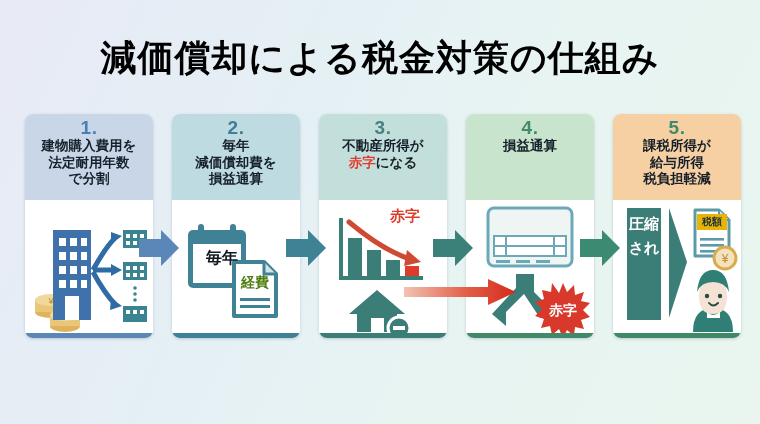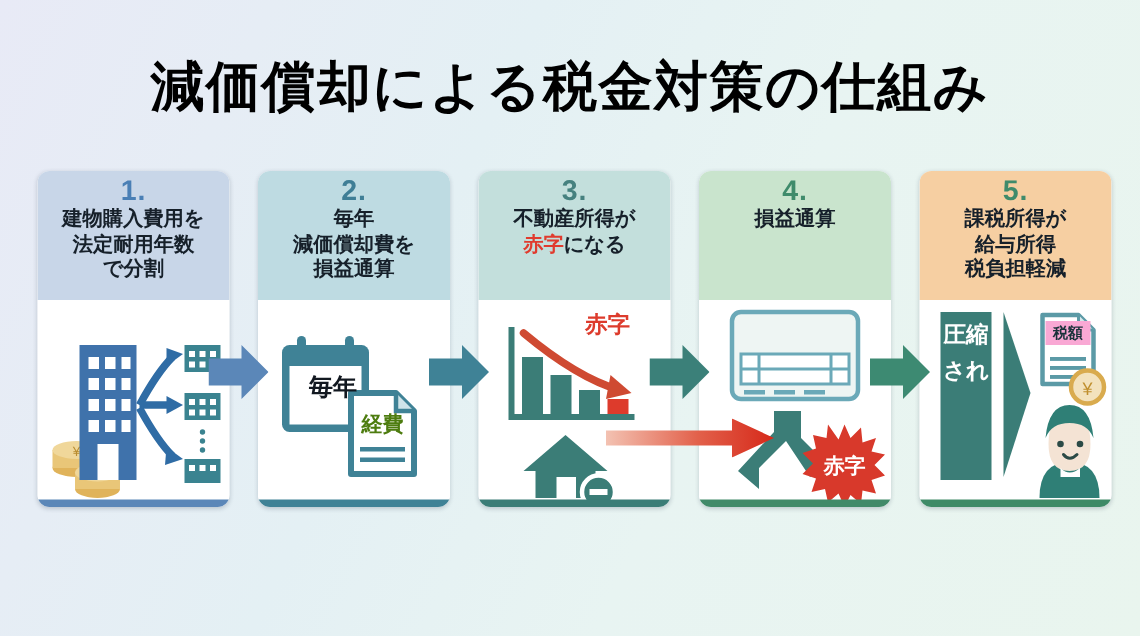--- a/index.html
+++ b/index.html
@@ -324,21 +324,21 @@
         <path d="M80 132 q0 -24 20 -24 q20 0 20 24 Z" fill="#2f7f76"></path>
         <path d="M86 96 q0 -20 14 -20 q14 0 14 20 q0 18 -14 18 q-14 0 -14 -18 Z" fill="#f4e3d4"></path>
         <path d="M84 92 q2 -22 16 -22 q14 0 16 22 q-4 -10 -16 -10 q-12 0 -16 10 Z" fill="#2f7f76"></path>
         <circle cx="94" cy="96" r="2.2" fill="#2b4a46"></circle>
         <circle cx="107" cy="96" r="2.2" fill="#2b4a46"></circle>
         <path d="M96 103 q4 5 9 0" stroke="#2b4a46" stroke-width="2" fill="none" stroke-linecap="round"></path>
         <path d="M94 112 q6 6 13 0 v6 h-13 Z" fill="#fff"></path>
       </g>
     </svg>
     <div class="icon-wrap" style="left:14px; top:12px; width:34px; font-size:15px; font-weight:800; color:#ffffff; line-height:24px; text-align:center;">圧縮され</div>
-    <div class="icon-wrap" style="left:84px; top:14px; width:30px; text-align:center; font-size:10px; font-weight:800; color:#19323a; background:#f9a8d4; padding:1px 0;">税額</div>
+    <div class="icon-wrap" style="left:84px; top:14px; width:30px; text-align:center; font-size:10px; font-weight:800; color:#19323a; background:#eab308; padding:1px 0;">税額</div>
   </div>
   <div class="card-foot"></div>
 </div>
 
 <div class="arrow" id="arrow1">
   <svg width="40" height="40" viewBox="0 0 40 40">
     <polygon points="0,11 22,11 22,2 40,20 22,38 22,29 0,29" fill="#5b87b8"></polygon>
   </svg>
 </div>
 <div class="arrow" id="arrow2">

